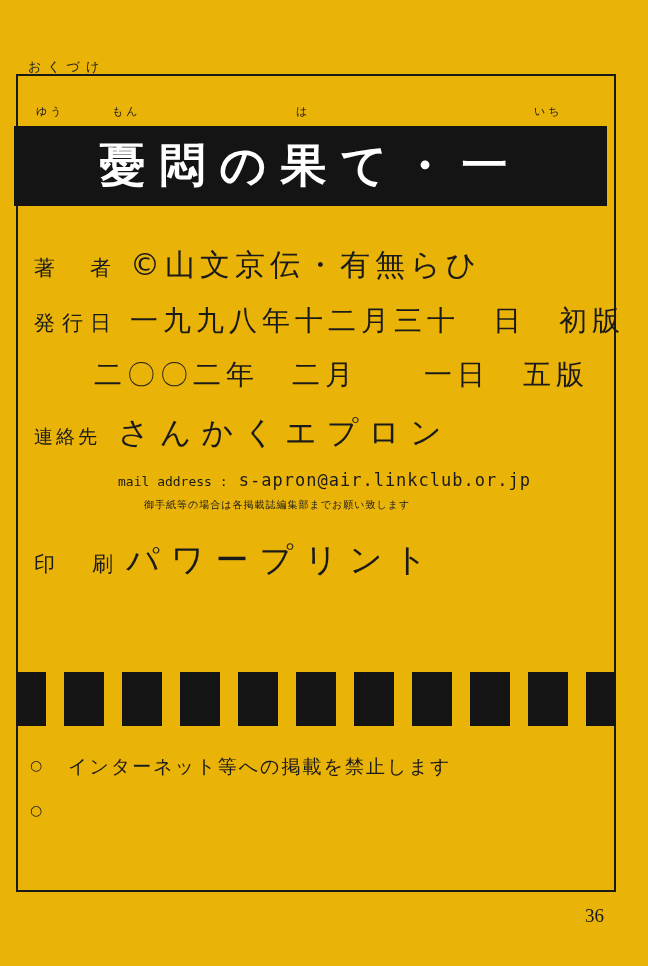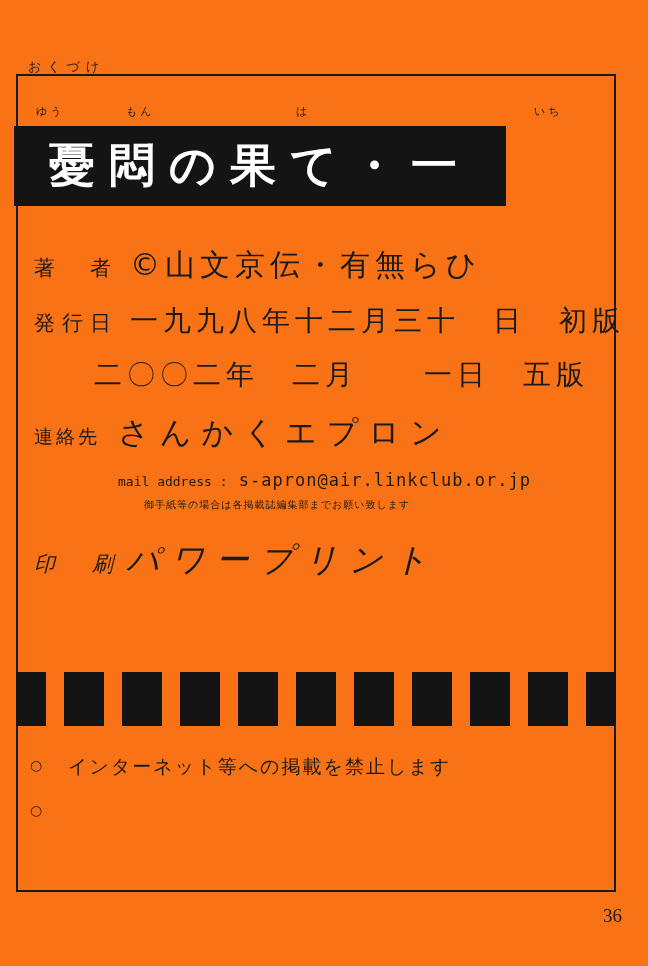--- a/index.html
+++ b/index.html
@@ -14,21 +14,21 @@
     color: #1a1a1a;
     position: relative;
     overflow: hidden;
   }
 
   .page {
     position: absolute;
     left: 0; top: 0;
     width: 648px;
     height: 966px;
-    background: #f97316;
+    background: #eab308;
   }
 
   
   .okuzuke {
     position: absolute;
     left: 28px;
     top: 58px;
     font-size: 13px;
     letter-spacing: 6px;
     color: #222;
@@ -43,21 +43,21 @@
     height: 818px;
     border: 2px solid #1a1a1a;
     box-sizing: border-box;
   }
 
   
   .title-band {
     position: absolute;
     left: 14px;
     top: 126px;
-    width: 492px;
+    width: 593px;
     height: 80px;
     background: #141414;
     display: flex;
     align-items: center;
     justify-content: center;
     overflow: hidden;
   }
   .title-text {
     color: #ffffff;
     font-size: 46px;
@@ -134,21 +134,21 @@
     font-size: 13px;
     letter-spacing: 0px;
   }
   .note-line {
     font-size: 10px;
     letter-spacing: 1px;
     margin: 8px 0 0 110px;
     white-space: nowrap;
   }
 
-  .row.print { margin-top: 26px; font-style: italic; }
+  .row.print { margin-top: 26px; }
   .row.print .row-label { font-size: 21px; letter-spacing: 8px; width: 92px; flex: 0 0 92px;}
   .row.print .row-value { font-size: 33px; letter-spacing: 11px; }
 
   
   .blocks {
     position: absolute;
     left: 16px;
     top: 672px;
     width: 600px;
     height: 54px;
@@ -177,39 +177,39 @@
   .bullet {
     flex: 0 0 22px;
     font-size: 14px;
     line-height: 1.9;
   }
   .note-body div { white-space: nowrap; }
   .note-body .ln2 { margin-left: 16px; }
 
   .page-number {
     position: absolute;
-    right: 26px;
+    right: 44px;
     top: 905px;
     font-size: 19px;
     font-family: "Liberation Serif", serif;
     color: #1a1a1a;
   }
 </style>
 </head>
 <body>
 
 <div class="page">
 
   <div class="okuzuke">おくづけ</div>
 
   <div class="frame"></div>
 
   <div class="ruby-row">
     <span class="ruby" id="ruby0" style="left: 22px;">ゆう</span>
-    <span class="ruby" id="ruby1" style="left: 112px;">もん</span>
+    <span class="ruby" id="ruby1" style="left: 98px;">もん</span>
     <span class="ruby" id="ruby2" style="left: 282px;">は</span>
     <span class="ruby" id="ruby3" style="left: 520px;">いち</span>
   </div>
 
   <div class="title-band">
     <div class="title-text">憂悶の果て・一</div>
   </div>
 
   <div class="colophon">
 

